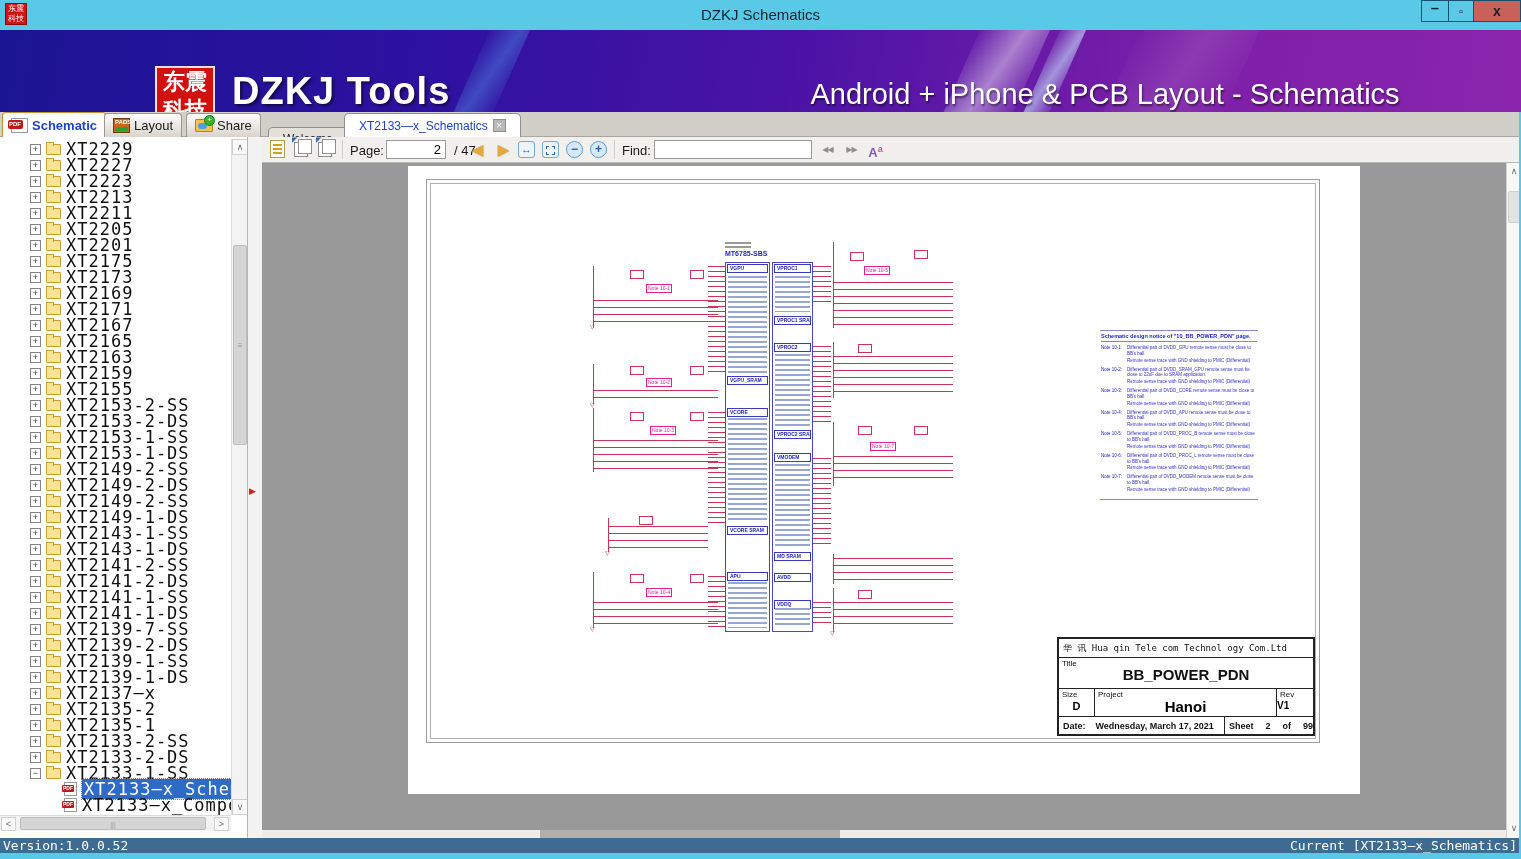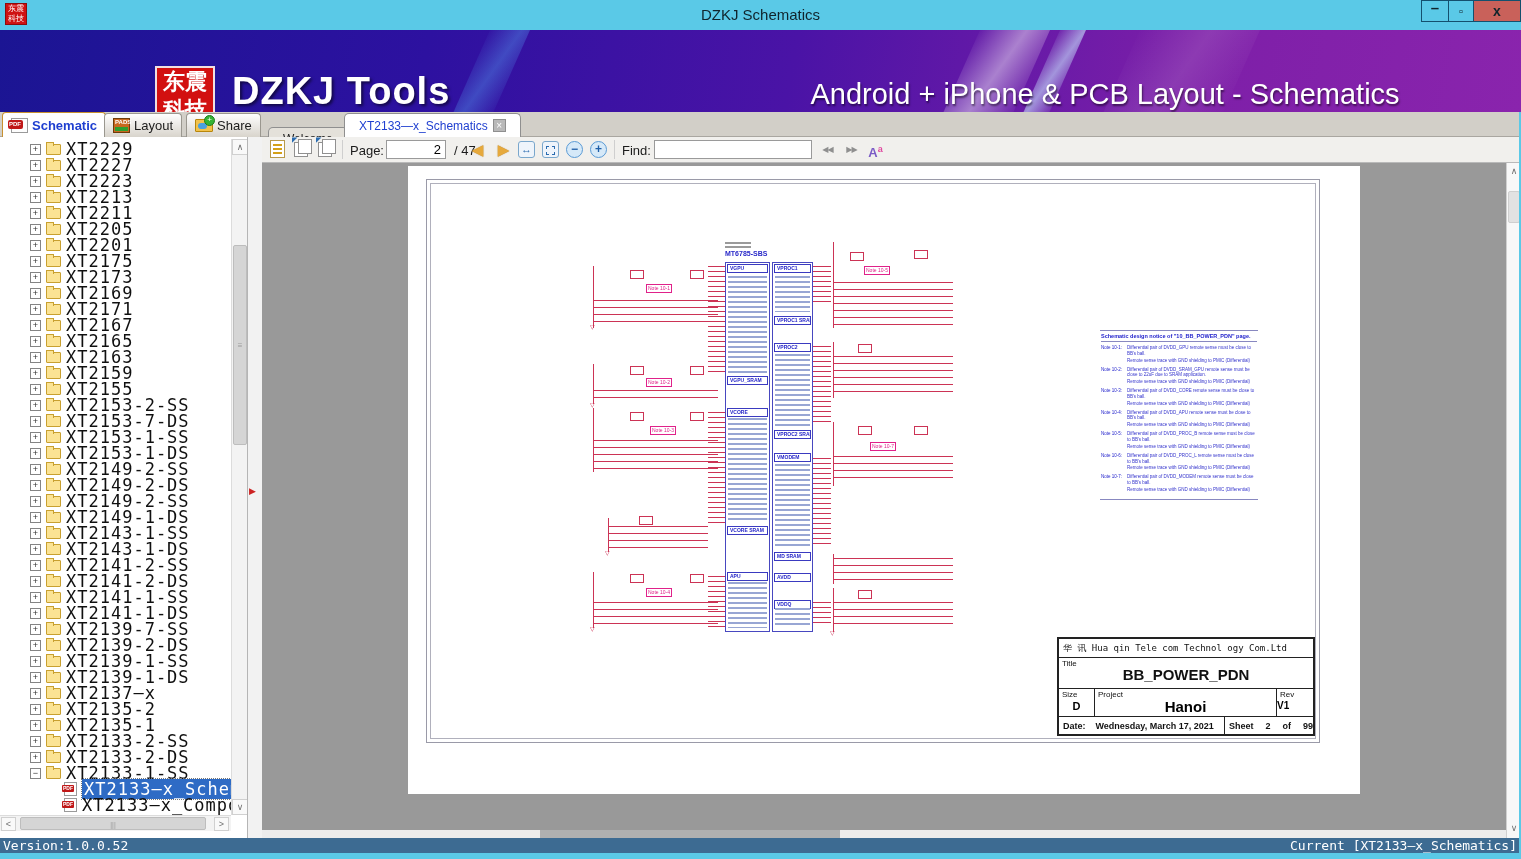--- a/index.html
+++ b/index.html
@@ -300,21 +300,21 @@
         <span class="tlabel">XT2155</span>
       </div>
       <div class="trow">
         <span class="texp plus"></span>
         <span class="tfolder"></span>
         <span class="tlabel">XT2153-2-SS</span>
       </div>
       <div class="trow">
         <span class="texp plus"></span>
         <span class="tfolder"></span>
-        <span class="tlabel">XT2153-7-DS</span>
+        <span class="tlabel">XT2153-2-DS</span>
       </div>
       <div class="trow">
         <span class="texp plus"></span>
         <span class="tfolder"></span>
         <span class="tlabel">XT2153-1-SS</span>
       </div>
       <div class="trow">
         <span class="texp plus"></span>
         <span class="tfolder"></span>
         <span class="tlabel">XT2153-1-DS</span>

